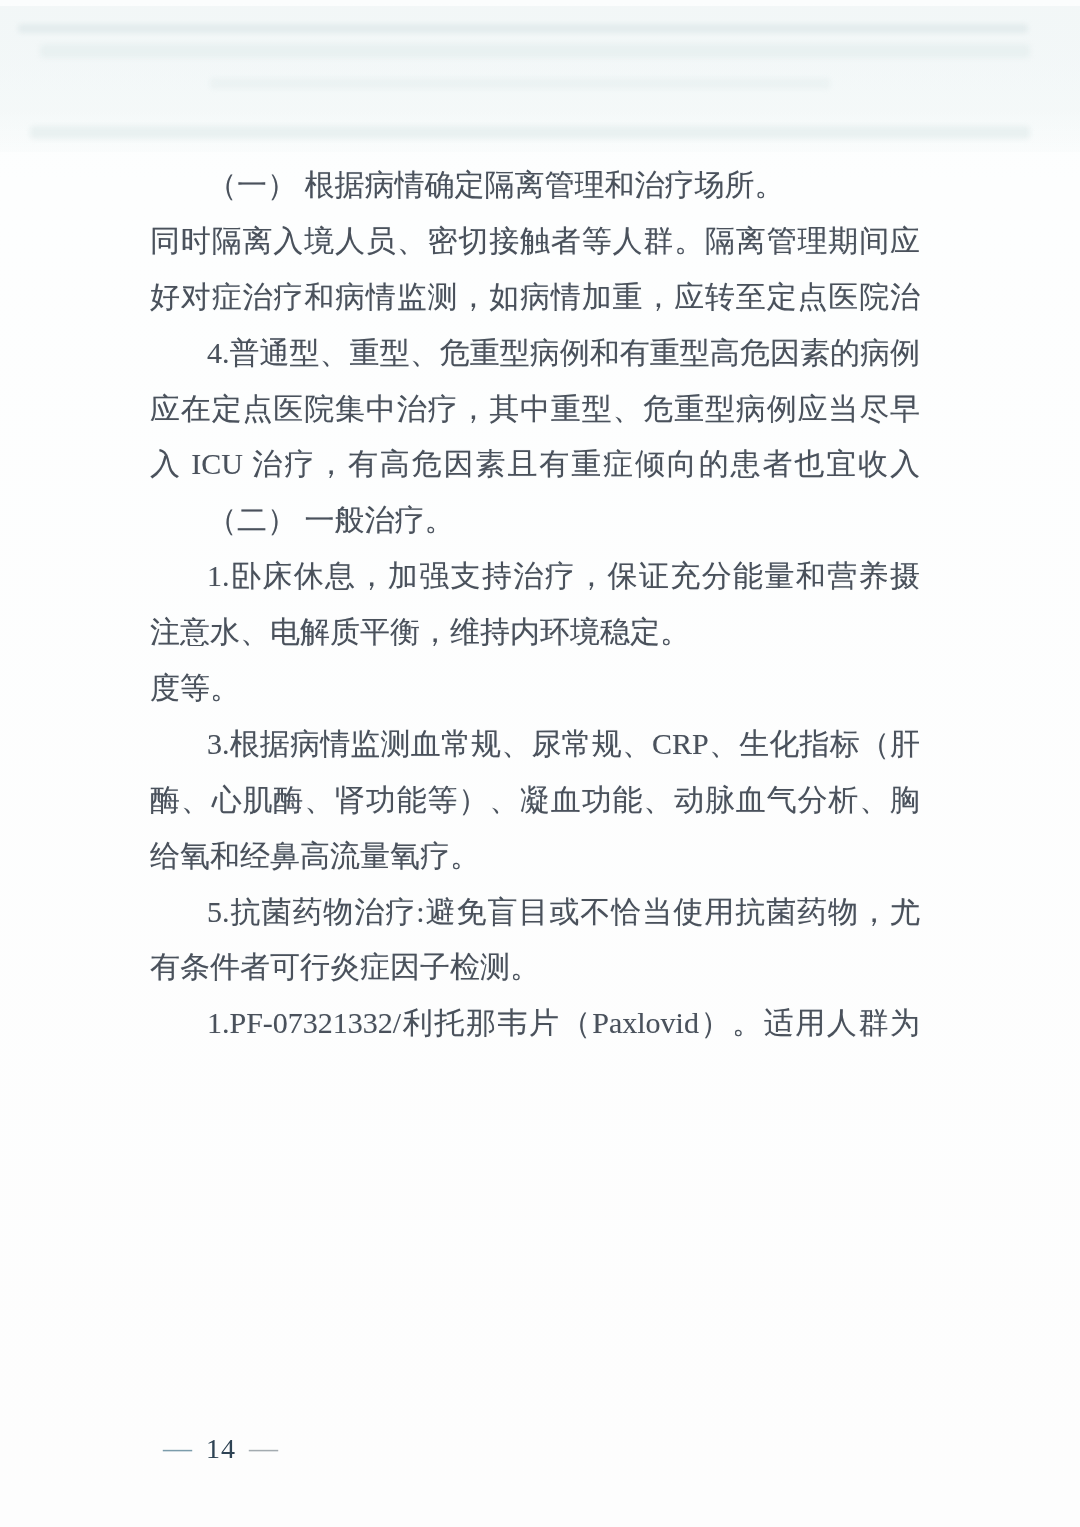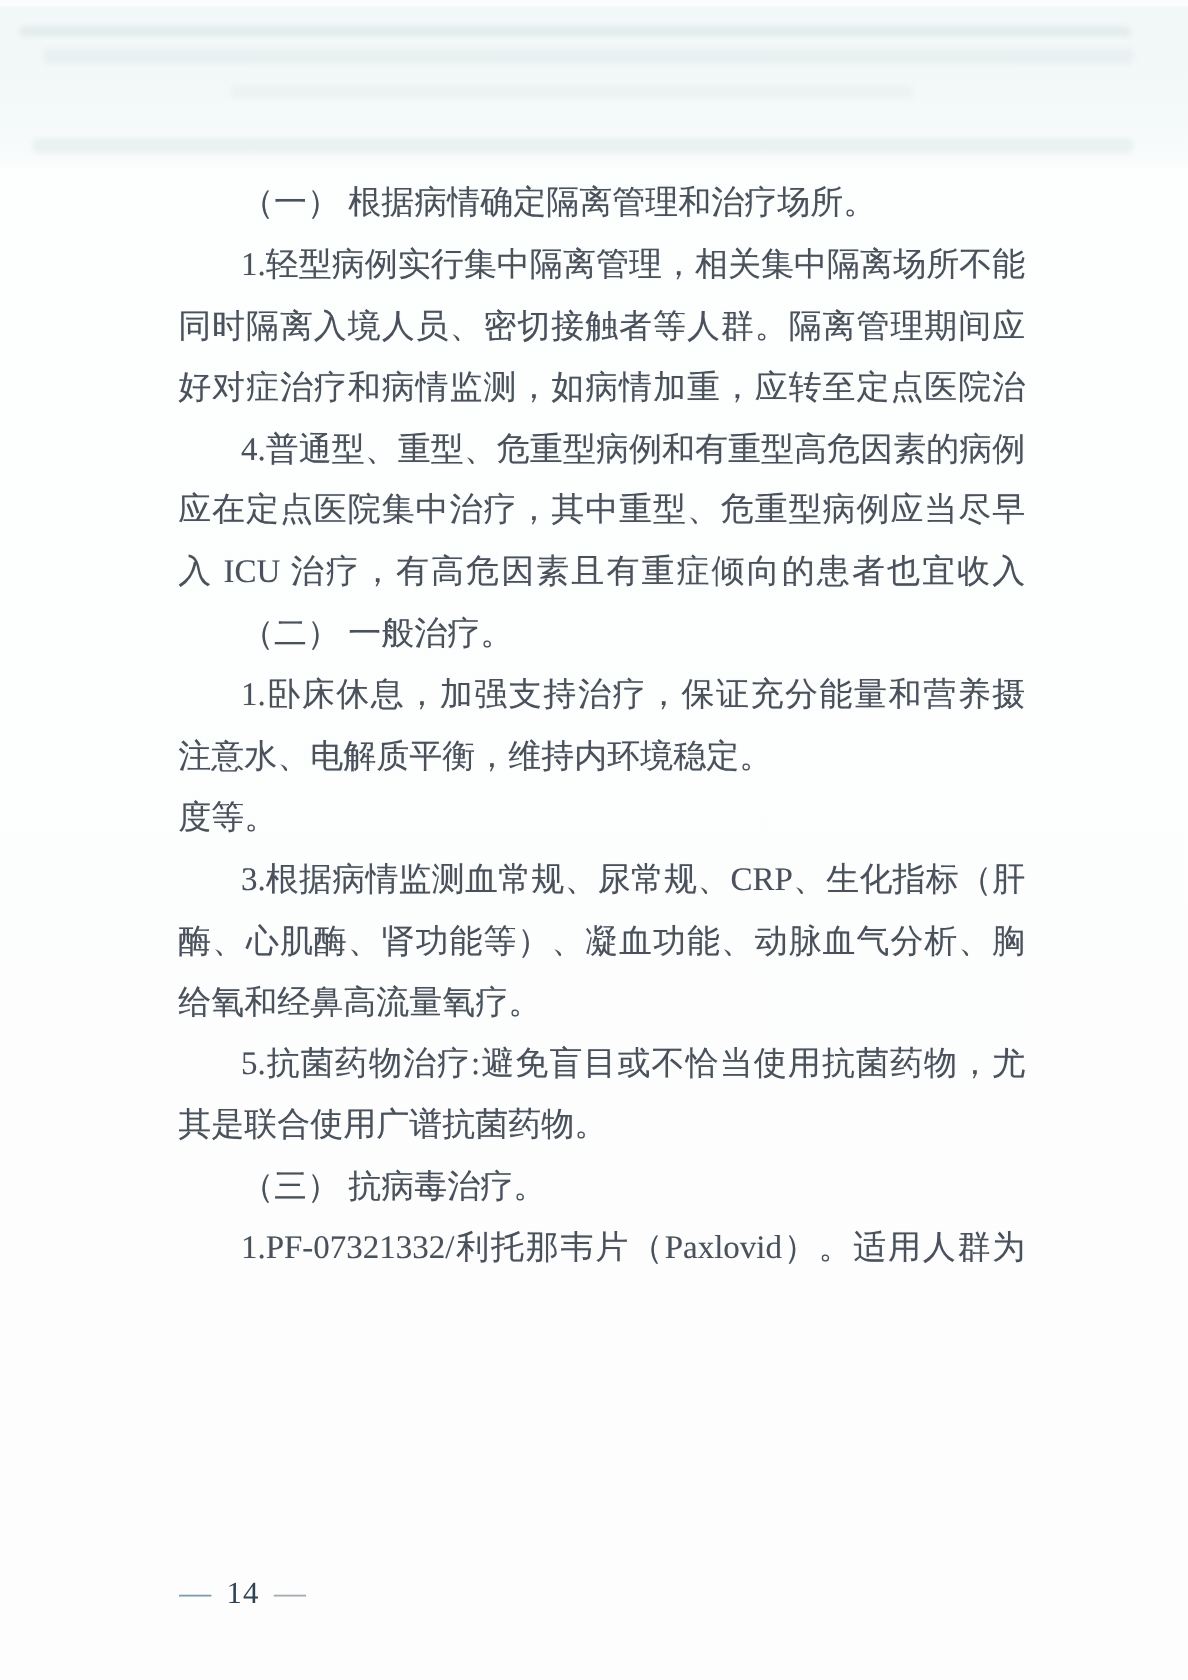--- a/index.html
+++ b/index.html
@@ -23,21 +23,21 @@
       rgba(232,241,241,0.40) 70%,
       rgba(238,245,245,0.18) 100%);
   }
   .streak { position:absolute; filter:blur(2.5px); border-radius:4px; }
   .streak.s1 { left:18px;  top:18px;  width:1010px; height:9px;  background:rgba(205,221,223,0.40); }
   .streak.s2 { left:40px;  top:38px;  width:990px;  height:14px; background:rgba(214,228,229,0.35); }
   .streak.s3 { left:210px; top:72px;  width:620px;  height:11px; background:rgba(218,231,232,0.30); }
   .streak.s4 { left:30px;  top:120px; width:1000px; height:13px; background:rgba(210,225,227,0.38); }
 
   .text-block {
-    position:absolute; left:162px; top:157px; width:770px;
+    position:absolute; left:150px; top:157px; width:770px;
     font-size:30px;
     color:#4a515b;
     text-shadow:0 0 0.7px rgba(92,112,134,0.38);
   }
   .line { height:55.9px; line-height:55.9px; overflow:hidden; text-align:left; }
   .line.fill  { text-align:justify; text-align-last:justify; }
   .line.start { text-indent:57px; }
 
   .footer {
     position:absolute; left:163px; top:1432px;
@@ -55,36 +55,34 @@
 
   <div class="scan-band">
     <span class="streak s1"></span>
     <span class="streak s2"></span>
     <span class="streak s3"></span>
     <span class="streak s4"></span>
   </div>
 
   <div class="text-block">
       <div class="line start">（一） 根据病情确定隔离管理和治疗场所。</div>
-      <div class="line start fill">1.轻型病例实行集中隔离管理，相关集中隔离场所不能</div>
       <div class="line fill">同时隔离入境人员、密切接触者等人群。隔离管理期间应做</div>
       <div class="line fill">好对症治疗和病情监测，如病情加重，应转至定点医院治疗。</div>
       <div class="line start fill">4.普通型、重型、危重型病例和有重型高危因素的病例</div>
       <div class="line fill">应在定点医院集中治疗，其中重型、危重型病例应当尽早收</div>
       <div class="line fill">入 ICU 治疗，有高危因素且有重症倾向的患者也宜收入 ICU</div>
       <div class="line start">（二） 一般治疗。</div>
       <div class="line start fill">1.卧床休息，加强支持治疗，保证充分能量和营养摄入;</div>
       <div class="line">注意水、电解质平衡，维持内环境稳定。</div>
       <div class="line">度等。</div>
       <div class="line start fill">3.根据病情监测血常规、尿常规、CRP、生化指标（肝</div>
       <div class="line fill">酶、心肌酶、肾功能等）、凝血功能、动脉血气分析、胸部</div>
       <div class="line">给氧和经鼻高流量氧疗。</div>
       <div class="line start fill">5.抗菌药物治疗:避免盲目或不恰当使用抗菌药物，尤</div>
-      <div class="line">其是联合使用广谱抗菌药物。</div>
-      <div class="line start">（三） 抗病毒治疗。</div>
+      <div class="line">有条件者可行炎症因子检测。</div>
       <div class="line start fill">1.PF-07321332/利托那韦片（Paxlovid）。适用人群为</div>
     </div>
 
   <div class="footer">
     <span class="dash-left">—</span>
     <span class="page-num">14</span>
     <span class="dash-right">—</span>
   </div>
 
 </div>

